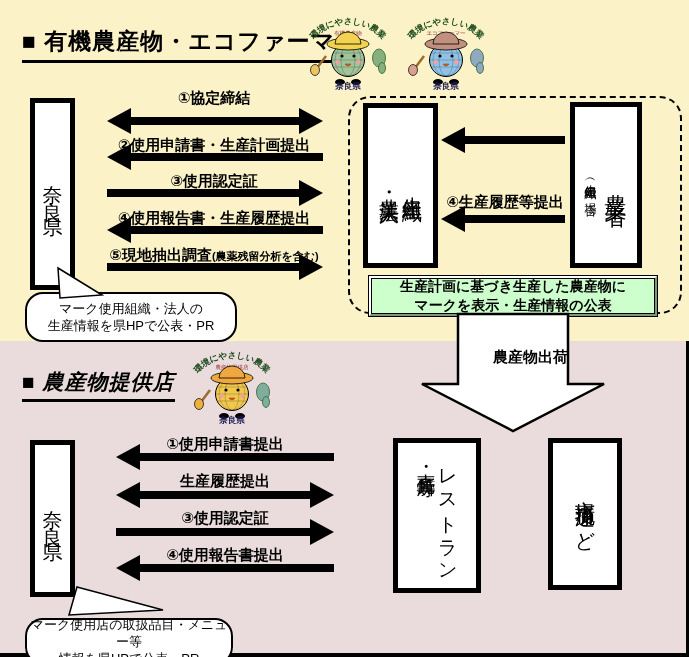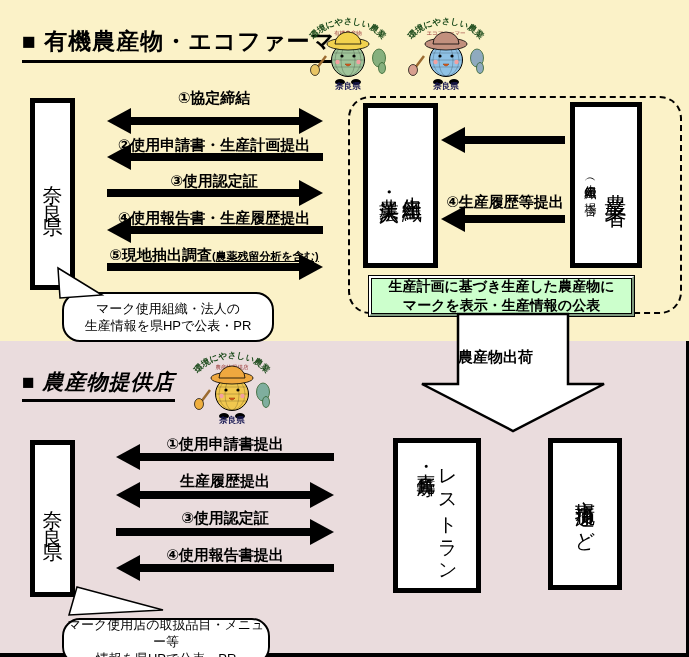--- a/index.html
+++ b/index.html
@@ -21,43 +21,43 @@
   .vtext{writing-mode:vertical-rl;text-orientation:mixed;white-space:pre-line;
     line-height:1.15;}
   .nara{font-size:20px;letter-spacing:16px;}
   .org{font-size:20px;letter-spacing:2px;}
   .vmain{writing-mode:vertical-rl;font-size:22px;letter-spacing:6px;}
   .vsub{writing-mode:vertical-rl;font-size:12px;letter-spacing:1px;margin-right:2px;}
   .rest{font-size:19px;letter-spacing:2px;}
   .market{font-size:20px;letter-spacing:2px;}
   
   .flabel{font-size:15px;font-weight:600;text-align:center;white-space:nowrap;}
-  .flabel .note{font-size:11px;text-decoration:underline;}
+  .flabel .note{font-size:11px;}
   .arrow{height:26px;}
   .arrow .shaft{position:absolute;top:9px;height:8px;background:#000;left:0;right:0;}
   .arrow.left .shaft{left:20px;}
   .arrow.right .shaft{right:20px;}
   .arrow.both .shaft{left:20px;right:20px;}
   .head{position:absolute;top:0;width:0;height:0;border-top:13px solid transparent;
     border-bottom:13px solid transparent;}
   .head-l{left:0;border-right:24px solid #000;}
   .head-r{right:0;border-left:24px solid #000;}
   
   .dashed{border:2px dashed #000;border-radius:22px;}
   
   .gb-outer{border:1px solid #000;background:#7E987E;}
   .gb-bevel{height:100%;border:2px solid;border-color:#fff #7E987E #7E987E #fff;box-sizing:border-box;}
   .gb-core{height:100%;border:1px solid #000;background:#CCFFCC;box-sizing:border-box;
     display:flex;align-items:center;justify-content:center;text-align:center;
     font-size:14px;font-weight:bold;line-height:19px;white-space:pre-line;}
   
   .bubble{background:#fff;border:2px solid #000;border-radius:18px;
     display:flex;align-items:center;justify-content:center;text-align:center;
-    font-size:13px;line-height:17px;white-space:pre-line;margin-left:37px;}
-  .shiplabel{font-size:15px;font-weight:600;text-align:left;white-space:nowrap;}
+    font-size:13px;line-height:17px;white-space:pre-line;}
+  .shiplabel{font-size:15px;font-weight:600;text-align:right;white-space:nowrap;}
   svg{display:block;}
   .mascot-name{font-weight:bold;}
 </style>
 </head>
 <body>
 
 <div class="page">
 
   <div class="abs bg-top"></div>
   <div class="abs bg-bottom"></div>
@@ -171,21 +171,21 @@
       <span class="head head-l"></span>
       <span class="shaft"></span>
     </div>
 
   <div class="abs flabel" style="left:438px;top:193px;width:134px"><span>④生産履歴等提出</span></div>
   <div class="abs arrow left" style="left:441px;top:206px;width:124px">
       <span class="head head-l"></span>
       <span class="shaft"></span>
     </div>
 
-  <div class="abs gb-outer" style="left:368px;top:275px;width:267px;height:42px">
+  <div class="abs gb-outer" style="left:368px;top:275px;width:290px;height:42px">
     <div class="gb-bevel">
         <div class="gb-core">生産計画に基づき生産した農産物に
 マークを表示・生産情報の公表</div>
       </div>
   </div>
 
   <div class="abs bubble" style="left:25px;top:292px;width:212px;height:50px">
     <span>マーク使用組織・法人の
 生産情報を県HPで公表・PR</span>
   </div>

